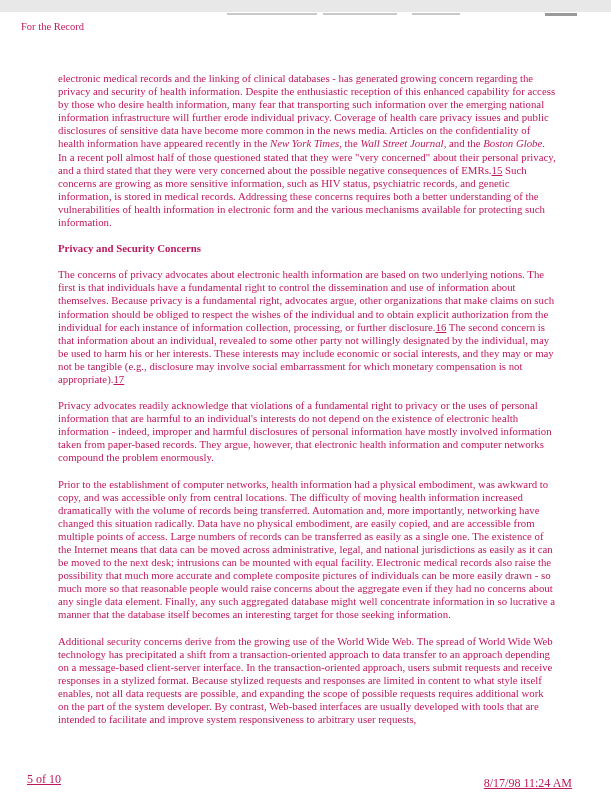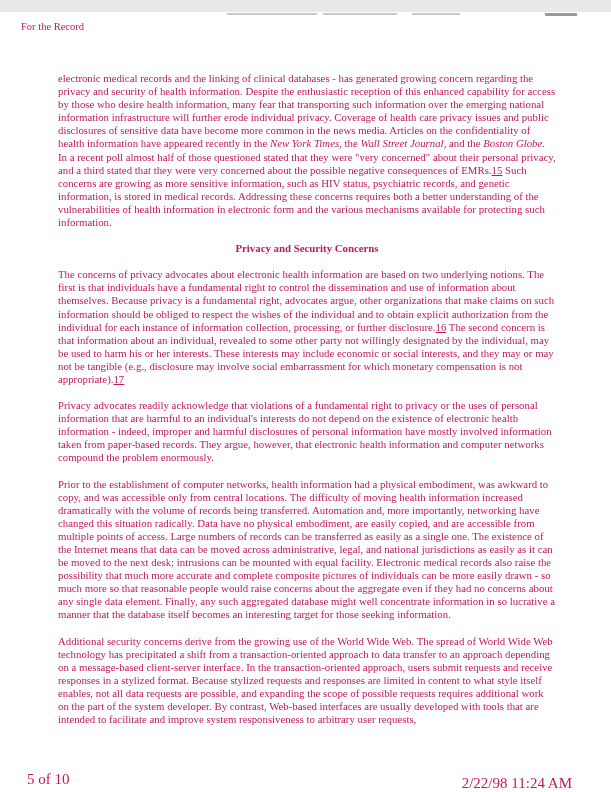--- a/index.html
+++ b/index.html
@@ -47,39 +47,39 @@
     line-height: 13.1px;
     text-align: left;
   }
   .body-text p {
     margin: 0 0 13px 0;
   }
   .heading {
     font-size: 10.8px;
     line-height: 13.1px;
     font-weight: bold;
-    text-align: center;
     margin: 0 0 13px 0;
   }
   .it { font-style: italic; }
   .fn {
     text-decoration: underline;
     color: inherit;
     cursor: pointer;
   }
   .ftr {
     position: absolute;
     bottom: 15px;
     left: 27px;
     right: 39px;
     display: flex;
     justify-content: space-between;
     align-items: baseline;
-    font-size: 15px;
+    font-size: 12px;
     line-height: 12px;
+    text-decoration: underline;
   }
   .ftr .page-num { position: relative; top: -4px; }
 </style>
 </head>
 <body>
 
 <div class="page">
 
   <div class="artifact a1"></div>
   <div class="artifact a2"></div>
@@ -101,16 +101,16 @@
     <p><span>Privacy advocates readily acknowledge that violations of a fundamental right to privacy or the uses of personal information that are harmful to an individual's interests do not depend on the existence of electronic health information - indeed, improper and harmful disclosures of personal information have mostly involved information taken from paper-based records. They argue, however, that electronic health information and computer networks compound the problem enormously.</span></p>
 
     <p><span>Prior to the establishment of computer networks, health information had a physical embodiment, was awkward to copy, and was accessible only from central locations. The difficulty of moving health information increased dramatically with the volume of records being transferred. Automation and, more importantly, networking have changed this situation radically. Data have no physical embodiment, are easily copied, and are accessible from multiple points of access. Large numbers of records can be transferred as easily as a single one. The existence of the Internet means that data can be moved across administrative, legal, and national jurisdictions as easily as it can be moved to the next desk; intrusions can be mounted with equal facility. Electronic medical records also raise the possibility that much more accurate and complete composite pictures of individuals can be more easily drawn - so much more so that reasonable people would raise concerns about the aggregate even if they had no concerns about any single data element. Finally, any such aggregated database might well concentrate information in so lucrative a manner that the database itself becomes an interesting target for those seeking information.</span></p>
 
     <p><span>Additional security concerns derive from the growing use of the World Wide Web. The spread of World Wide Web technology has precipitated a shift from a transaction-oriented approach to data transfer to an approach depending on a message-based client-server interface. In the transaction-oriented approach, users submit requests and receive responses in a stylized format. Because stylized requests and responses are limited in content to what style itself enables, not all data requests are possible, and expanding the scope of possible requests requires additional work on the part of the system developer. By contrast, Web-based interfaces are usually developed with tools that are intended to facilitate and improve system responsiveness to arbitrary user requests,</span></p>
 
   </div>
 
   <div class="ftr">
     <span class="page-num">5 of 10</span>
-    <span>2/22/98 11:24 AM</span>
+    <span>8/17/98 11:24 AM</span>
   </div>
 
 </div>
 
 </body></html>

